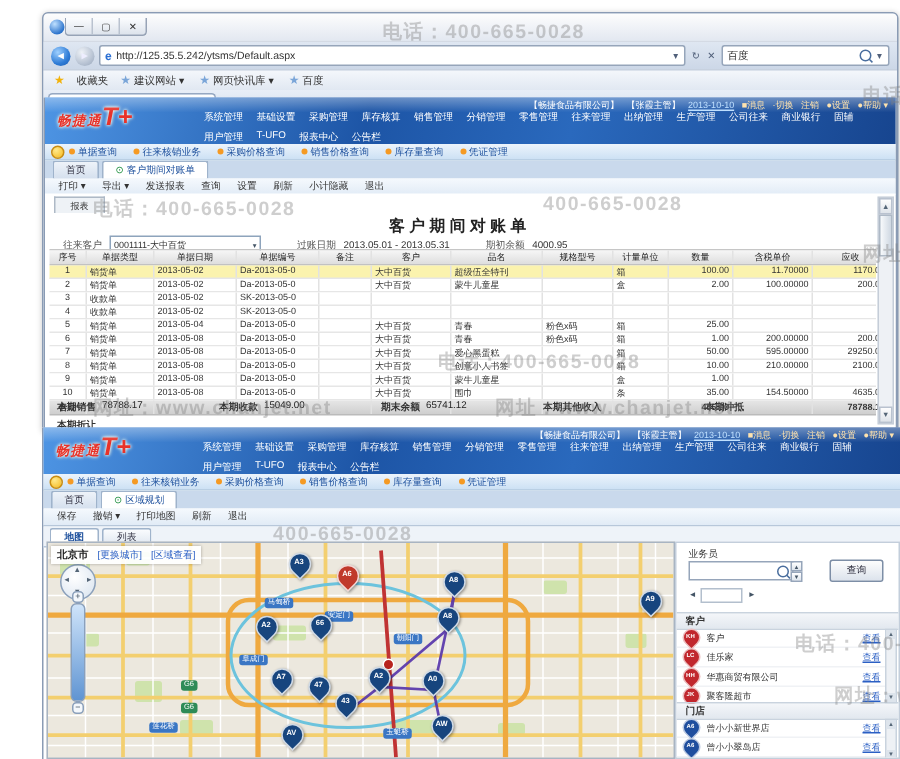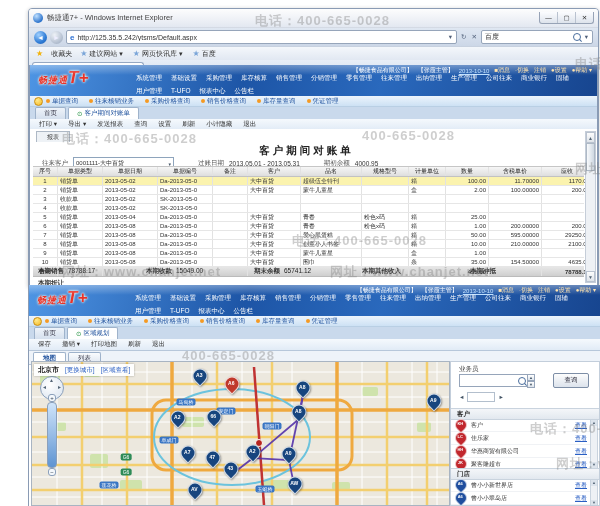--- a/index.html
+++ b/index.html
@@ -174,21 +174,20 @@
       <div class="wm" style="left: 556px; top: 455px;">网址：w</div>
 
       <div class="wm" style="left: 575px; top: 55px;">电话</div>
 
       <div class="wm" style="left: 575px; top: 160px;">网址</div>
     </div>
 
   <div class="ie">
     <div class="titlebar">
       <span class="ie-ico"></span>
-      <span class="title-txt">畅捷通7+ - Windows Internet Explorer</span>
       <span class="winbtns">
         <span class="winbtn">—</span>
         <span class="winbtn">▢</span>
         <span class="winbtn">✕</span>
       </span>
     </div>
     <div class="addr">
       <span class="navball">◄</span>
       <span class="navball fwd">►</span>
       <span class="urlbox">

